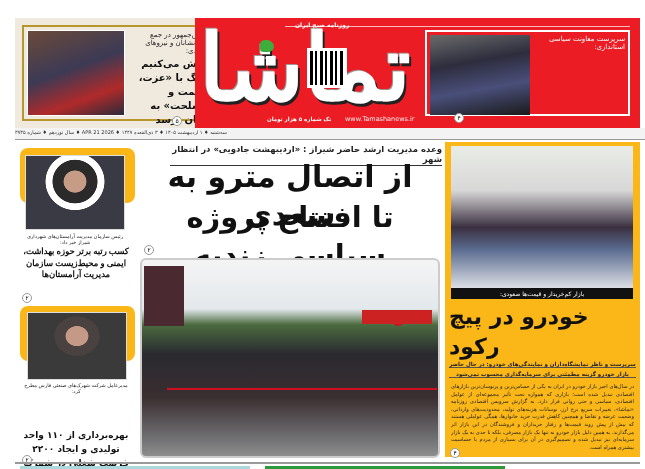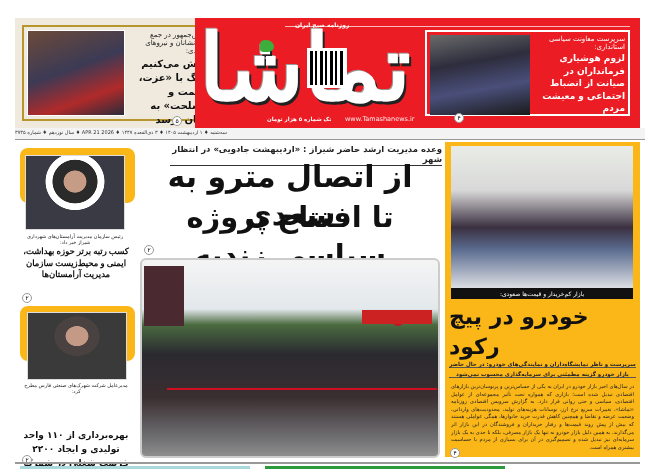--- a/index.html
+++ b/index.html
@@ -49,21 +49,20 @@
   <div class="abs" style="left:65px;top:22px;width:14px;height:12px;background:#3cae3c;border-radius:40% 60% 50% 30%;"></div>
   <div class="abs qr" style="left:112px;top:30px;width:40px;height:40px;border:3px solid #fff;"></div>
   <div class="abs white" style="left:72px;top:98px;font-size:5.5px;font-weight:bold;">تک شماره ۵ هزار تومان</div>
   <div class="abs white" style="left:150px;top:97px;font-size:6.5px;direction:ltr;opacity:.9;">www.Tamashanews.ir</div>
 </div>
 
 <div class="abs box-white" style="left:425px;top:30px;width:205px;height:86px;">
   <div class="abs photo2" style="left:3px;top:3px;width:100px;height:80px;"></div>
   <div class="abs" style="right:3px;top:3px;width:84px;">
     <div class="kicker white">سرپرست معاونت سیاسی استانداری:</div>
-    <div class="headline white" style="font-size:9px;line-height:12.5px;margin-top:1px;">لزوم هوشیاری فرمانداران در صیانت از انضباط اجتماعی و معیشت مردم</div>
   </div>
 </div>
 <div class="abs pagenum" style="left:454px;top:113px;">۴</div>
 
 <div class="abs" style="left:15px;top:128px;width:630px;height:12px;background:#f3f3f3;border-bottom:1px solid #999;"></div>
 <div class="abs" style="left:15px;top:129px;width:240px;font-size:5px;color:#333;white-space:nowrap;direction:rtl;text-align:left;">سه‌شنبه ♦ ۱ اردیبهشت ۱۴۰۵ ♦ ۳ ذی‌القعده ۱۴۴۷ ♦ 2026 APR 21 ♦ سال نوزدهم ♦ شماره ۳۷۳۵</div>
 
 <div class="abs" style="left:15px;top:145px;width:120px;height:150px;">
   <div class="abs" style="left:5px;top:3px;width:115px;height:55px;background:#fbb718;border-radius:8px;"></div>
   <div class="abs photo4" style="left:10px;top:10px;width:100px;height:75px;border:1px solid #ddd;"></div>

